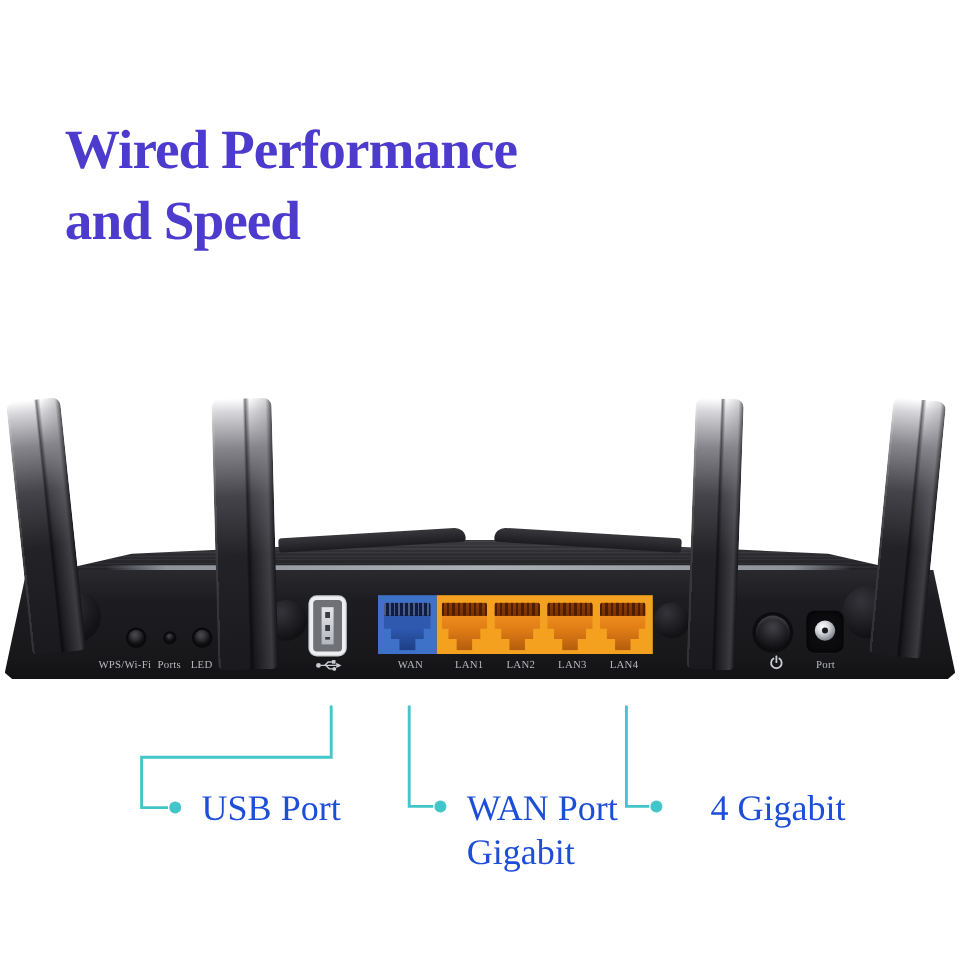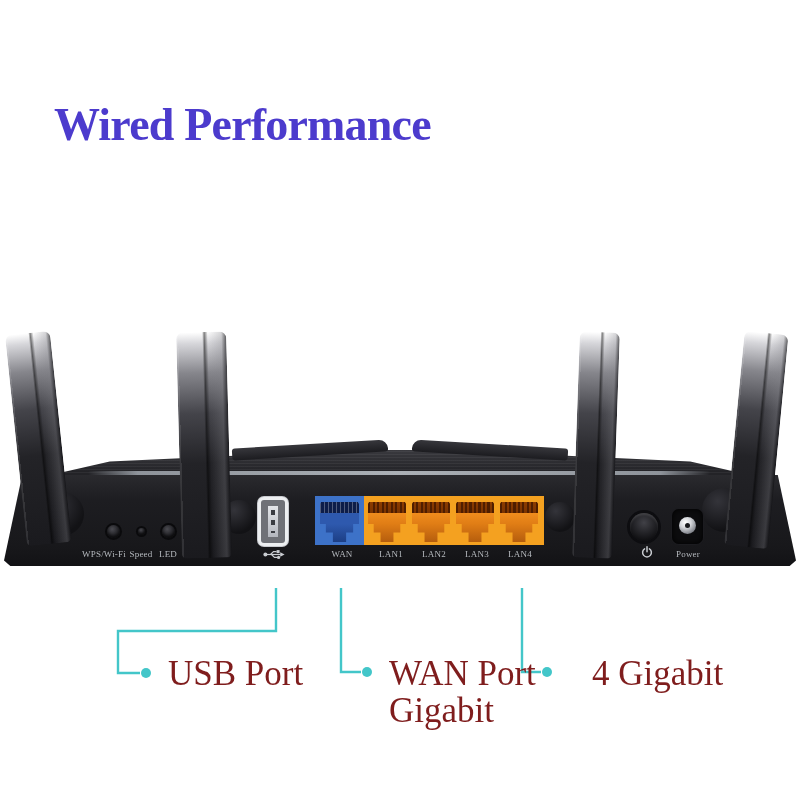--- a/index.html
+++ b/index.html
@@ -78,51 +78,52 @@
     background:radial-gradient(circle at 50% 35%, #414147, #232327 45%, #0a0a0c 85%);
     box-shadow:0 0 0 3px #0d0d10, inset 0 2px 2px rgba(255,255,255,.12);}
   .dc-jack{left:672px;top:509px;width:31px;height:35px;border-radius:7px;background:#0c0c0e;
     box-shadow:inset 0 0 6px #000, 0 0 0 1px #1c1c20;}
   .dc-metal{position:absolute;left:7px;top:8px;width:17px;height:17px;border-radius:50%;
     background:radial-gradient(circle at 38% 32%, #ffffff, #d4d6da 35%, #888b92 70%, #55575d);}
   .dc-pin{position:absolute;left:6px;top:6px;width:5px;height:5px;border-radius:50%;background:#17181b;}
 
   
   .callout-svg{position:absolute;left:0;top:580px;z-index:10;}
-  .callout-text{position:absolute;z-index:10;font-size:35px;line-height:37px;color:#7f1d1d;}
+  .callout-text{position:absolute;z-index:10;font-size:30px;line-height:37px;color:#1d4ed8;}
   .callout-text span{display:block;}
 </style>
 </head>
 <body>
 
 <div class="canvas">
 
   <h1 class="headline">
     <span>Wired Performance</span>
+    <span>and Speed</span>
   </h1>
 
   <div class="abs" style="left:0;top:0;width:648px;height:800px;">
 
     <div class="roof"></div>
     <div class="fin finL"></div>
     <div class="fin finR"></div>
     <div class="topline"></div>
 
     <div class="face"></div>
 
     <div class="hinge" style="left:40px;top:492px;width:44px;height:44px;"></div>
     <div class="hinge" style="left:222px;top:500px;width:34px;height:34px;"></div>
     <div class="hinge" style="left:545px;top:502px;width:30px;height:30px;"></div>
     <div class="hinge" style="left:702px;top:488px;width:44px;height:44px;"></div>
 
     <div class="fe rbtn" style="left:107px;top:525px;width:13px;height:13px;"></div>
     <div class="fe rbtn" style="left:138px;top:528px;width:7px;height:7px;"></div>
     <div class="fe rbtn" style="left:162px;top:525px;width:13px;height:13px;"></div>
     <div class="plabel" style="left:104px;">WPS/Wi-Fi</div>
-    <div class="plabel" style="left:141px;">Speed</div>
+    <div class="plabel" style="left:141px;">Ports</div>
     <div class="plabel" style="left:168px;">LED</div>
 
     <div class="fe usb">
       <div class="usb-cavity">
         <div class="usb-tongue">
           <div class="usb-pins"></div>
         </div>
       </div>
     </div>
     <svg class="fe" style="left:263px;top:549px;" width="22" height="11" viewBox="0 0 22 11">
@@ -154,21 +155,21 @@
     <div class="fe pwr-btn"></div>
     <svg class="fe" style="left:641px;top:546px;" width="12" height="12" viewBox="0 0 12 12">
       <path d="M3.6 2.8 A4.4 4.4 0 1 0 8.4 2.8" stroke="#c9ccd1" stroke-width="1.5" fill="none" stroke-linecap="round"></path>
       <line x1="6" y1="0.8" x2="6" y2="5.8" stroke="#c9ccd1" stroke-width="1.5" stroke-linecap="round"></line>
     </svg>
     <div class="fe dc-jack">
       <div class="dc-metal">
         <div class="dc-pin"></div>
       </div>
     </div>
-    <div class="plabel" style="left:688px;">Power</div>
+    <div class="plabel" style="left:688px;">Port</div>
 
     <div class="ant" style="left:27px;top:332px;width:45px;height:212px;transform:rotate(-6deg);transform-origin:50% 100%;"></div>
     <div class="ant" style="left:182px;top:332px;width:50px;height:226px;transform:rotate(-1.5deg);transform-origin:50% 100%;"></div>
     <div class="ant" style="left:572px;top:332px;width:40px;height:226px;transform:rotate(2deg);transform-origin:50% 100%;"></div>
     <div class="ant" style="left:724px;top:332px;width:44px;height:215px;transform:rotate(5.5deg);transform-origin:50% 100%;"></div>
   </div>
 
   <svg class="callout-svg" width="800" height="160" viewBox="0 0 800 160">
     <g stroke="#43c6c9" stroke-width="2.4" fill="none">
       <polyline points="276,8 276,51 118,51 118,93 140,93"></polyline>

